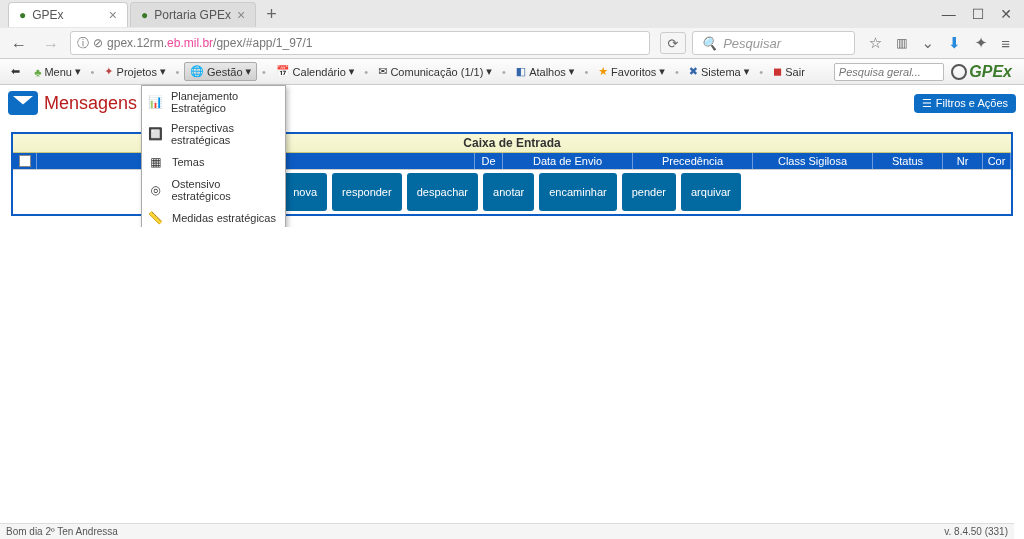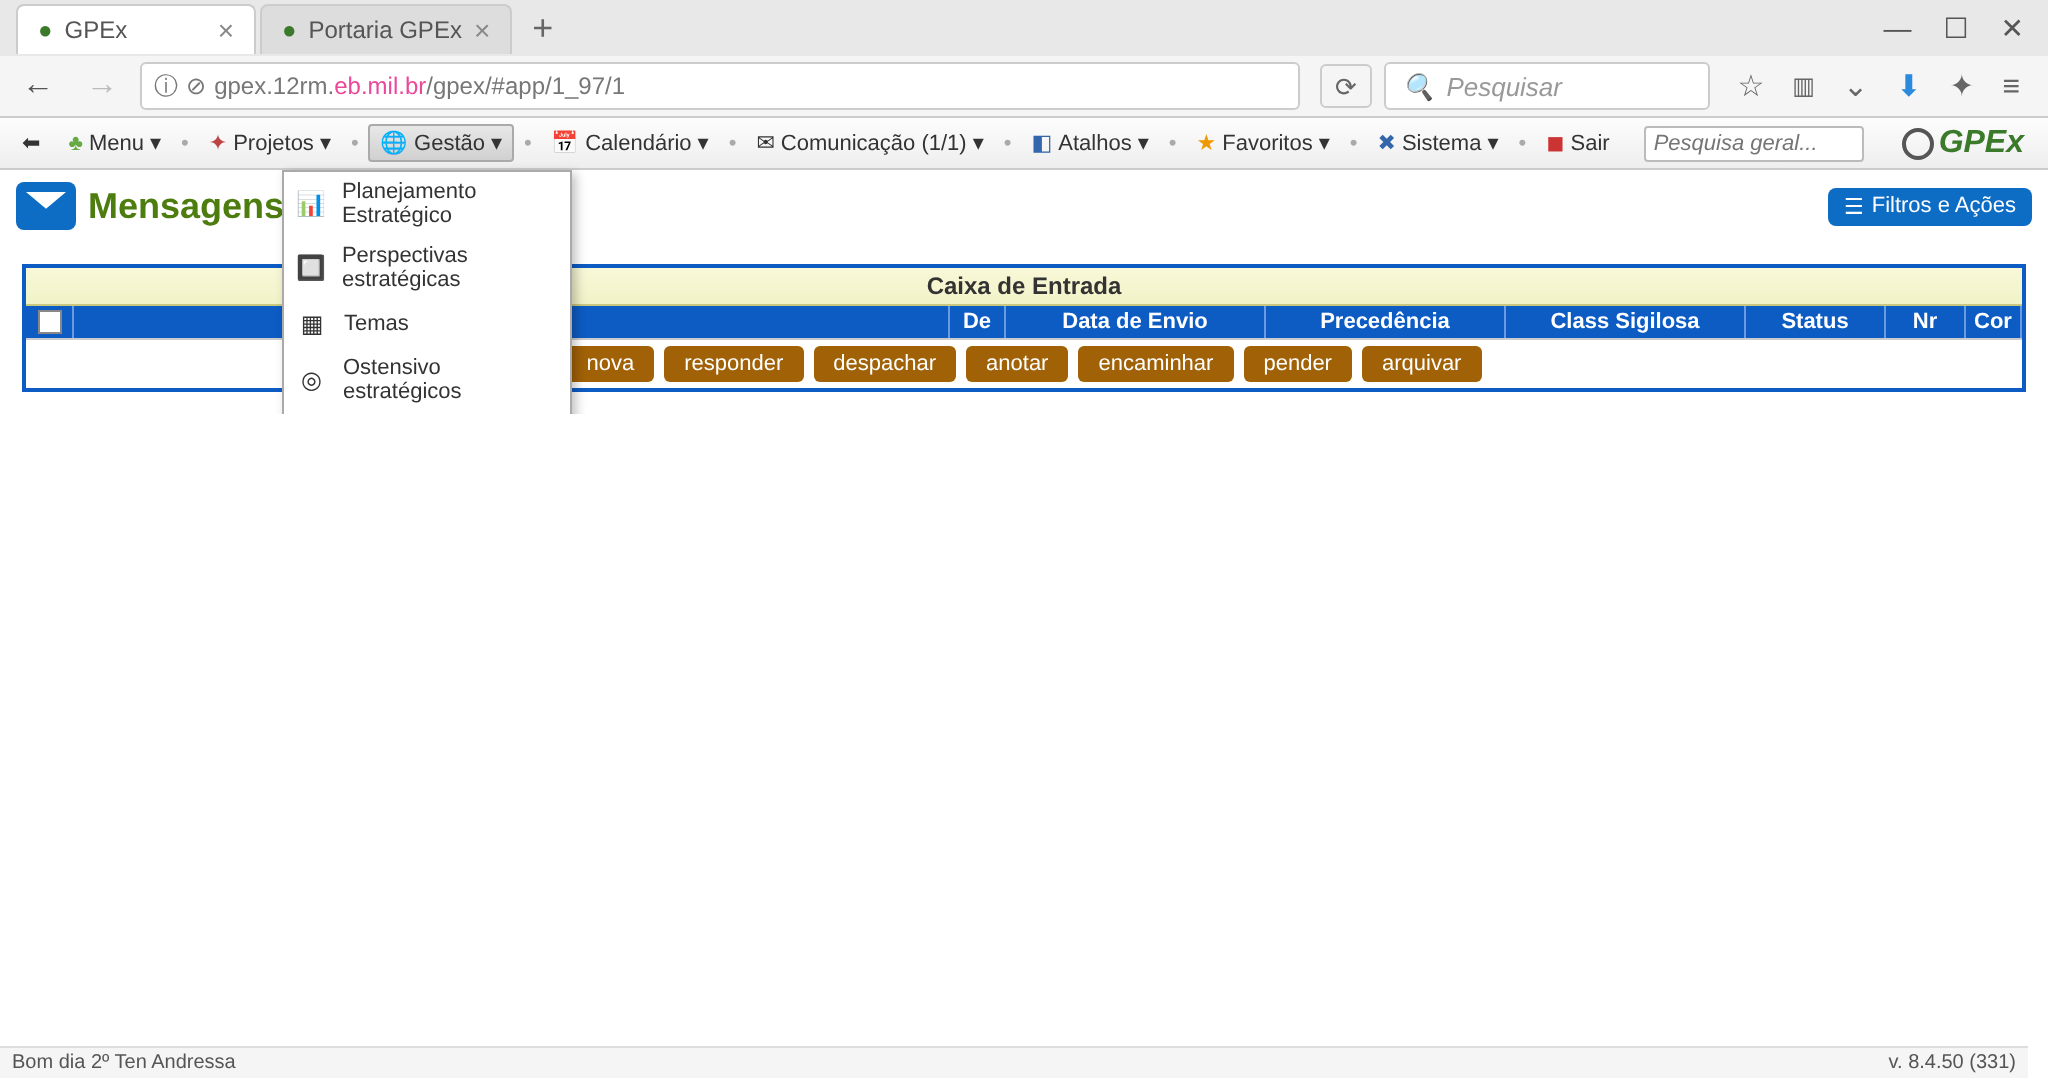--- a/index.html
+++ b/index.html
@@ -15,49 +15,49 @@
 .nav-btn{width:26px;height:26px;display:flex;align-items:center;justify-content:center;color:#555;font-size:16px;border-radius:3px}
 .addr-bar{flex:0 0 580px;display:flex;align-items:center;gap:4px;height:24px;border:1px solid #ccc;border-radius:3px;padding:0 6px;background:#fff;font-size:12px;color:#777}
 .addr-bar .url-host{color:#ec4899}
 .refresh-box{width:26px;height:22px;border:1px solid #ccc;border-radius:3px;display:flex;align-items:center;justify-content:center;margin-left:4px;color:#666;font-size:13px}
 .search-box{flex:1;display:flex;align-items:center;gap:6px;height:24px;border:1px solid #ccc;border-radius:3px;padding:0 8px;background:#fff;color:#999;font-style:italic;font-size:13px}
 .toolbar-icons{display:flex;gap:14px;padding:0 8px;color:#666;font-size:15px;align-items:center}
 .app-toolbar{display:flex;align-items:center;height:26px;background:linear-gradient(#fdfdfd,#eee);border-bottom:1px solid #ccc;padding:0 6px;gap:4px;font-size:11px}
 .tb-item{display:flex;align-items:center;gap:3px;padding:2px 5px;border-radius:2px;cursor:pointer;color:#333}
 .tb-item.active{background:linear-gradient(#e8e8e8,#d0d0d0);border:1px solid #aaa}
 .tb-sep{color:#aaa;padding:0 1px}
-.tb-search{margin-left:8px;height:18px;border:1px solid #bbb;border-radius:2px;padding:0 4px;font-style:italic;color:#999;font-size:11px;width:110px;background:#fff}
+.tb-search{margin-left:20px;height:18px;border:1px solid #bbb;border-radius:2px;padding:0 4px;font-style:italic;color:#999;font-size:11px;width:110px;background:#fff}
 .gpex-logo{margin-left:auto;font-size:16px;font-weight:bold;font-style:italic;color:#3a7a2a;display:flex;align-items:center;gap:2px;padding-right:6px}
 .gpex-logo .ring{width:16px;height:16px;border:2px solid #555;border-radius:50%}
 .content{position:relative;padding:0}
 .header-block{display:flex;align-items:center;justify-content:space-between;padding:6px 8px}
 .msg-title{display:flex;align-items:center;gap:6px}
 .msg-icon{width:30px;height:24px;background:#0d6cc4;border-radius:4px;position:relative;display:flex;align-items:center;justify-content:center}
 .msg-icon::before{content:"";width:20px;height:14px;background:#fff;clip-path:polygon(0 0,100% 0,50% 60%)}
-.msg-title h1{font-size:18px;font-weight:bold;color:#4d7c0f}
+.msg-title h1{font-size:18px;font-weight:normal;color:#b91c1c}
 .filters-btn{background:#0d6cc4;color:#fff;padding:3px 8px;border-radius:4px;font-size:11px;display:flex;align-items:center;gap:4px;cursor:pointer}
 .tabs-nav{display:flex;background:#0d5cc4;height:22px;align-items:stretch}
 .tabs-nav .ntab{padding:3px 12px;color:#fff;font-size:11px;cursor:pointer;border-right:1px solid rgba(255,255,255,.2)}
 .tabs-nav .ntab.active{background:#fff;color:#0d5cc4;font-weight:bold;border:1px solid #0d5cc4;border-bottom:none}
 .grid-wrap{border:2px solid #0d5cc4;margin:11px;background:#fff}
 .grid-title{background:linear-gradient(#f8f8d8,#f2f2c8);text-align:center;font-weight:bold;font-size:12px;color:#333;padding:2px;border-bottom:1px solid #c8c880}
-.grid-head{display:flex;background:#0d5cc4;color:#fff;font-size:11px;font-weight:bold}
+.grid-head{display:flex;background:#0d5cc4;color:#fff;font-size:11px;font-weight:normal}
 .grid-head>div,.grid-row>div{padding:2px 4px;border-right:1px solid #6a9ae0;display:flex;align-items:center;justify-content:center;overflow:hidden;white-space:nowrap}
 .grid-row{display:flex;background:#fcfce8;color:#333;font-size:11px;border-top:1px solid #ddd}
 .col-chk{width:24px;justify-content:center}
 .col-subj{flex:1;justify-content:flex-start;padding-left:6px}
 .col-de{width:28px}
 .col-date{width:130px}
 .col-prec{width:120px}
 .col-class{width:120px}
 .col-status{width:70px}
 .col-nr{width:40px}
 .col-cor{width:28px}
 .action-bar{display:flex;gap:5px;justify-content:center;padding:3px;border-top:1px solid #ccc;background:#fff}
-.abtn{background:#a16207;color:#fff;padding:3px 10px;border-radius:3px;font-size:11px;cursor:pointer}
+.abtn{background:#0369a1;color:#fff;padding:13px 10px;border-radius:3px;font-size:11px;cursor:pointer}
 .dropdown{position:absolute;top:0;left:141px;width:145px;background:#fff;border:1px solid #aaa;box-shadow:2px 2px 5px rgba(0,0,0,.25);z-index:100}
 .dd-item{display:flex;align-items:center;gap:8px;padding:4px 6px;font-size:11px;color:#333;cursor:pointer;position:relative}
 .dd-icon{width:16px;height:16px;display:flex;align-items:center;justify-content:center;font-size:12px}
 .dd-arrow{margin-left:auto;font-size:8px;color:#555}
 .status-bar{position:fixed;bottom:0;left:0;right:10px;display:flex;justify-content:space-between;padding:2px 6px;font-size:10px;color:#555;background:#f5f5f5;border-top:1px solid #ddd}
 .chk{width:12px;height:12px;border:1px solid #888;background:#fff}
 .ico{display:inline-block}
 </style>
 </head>
 <body>

